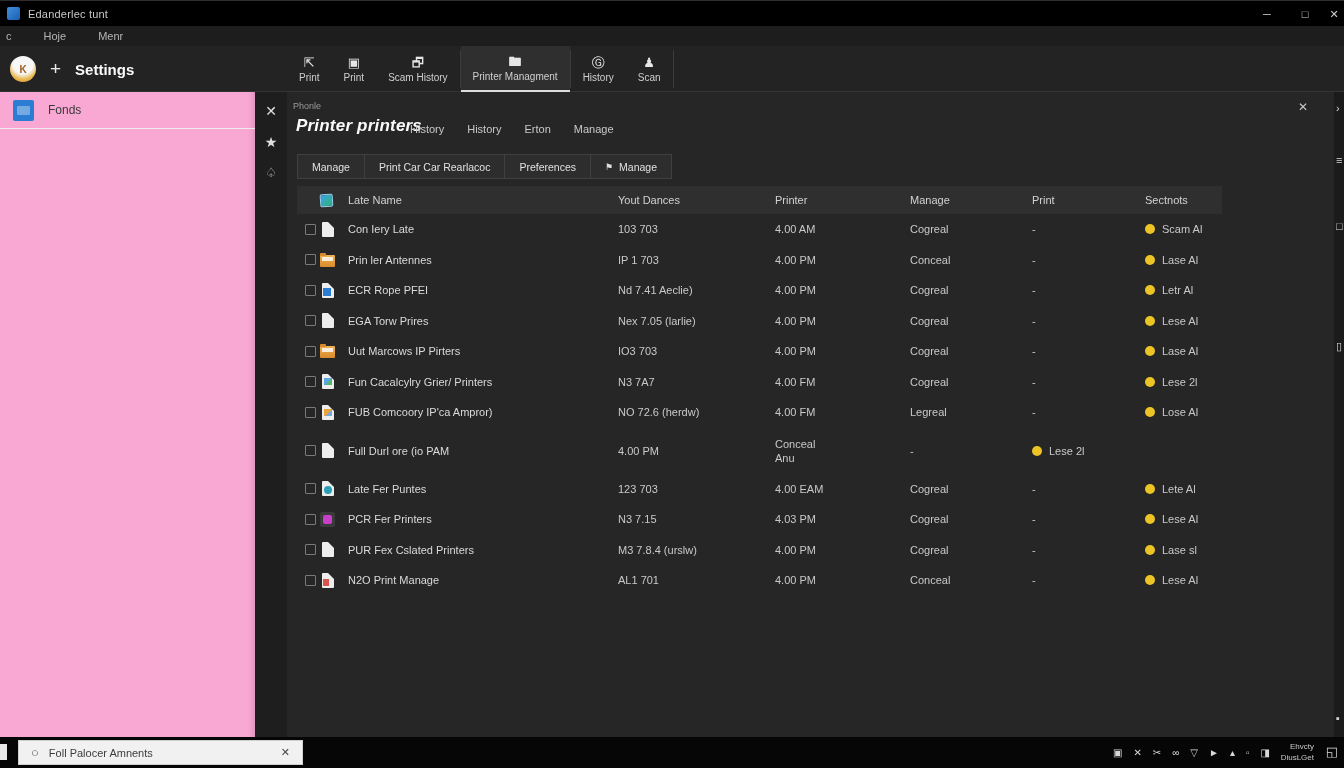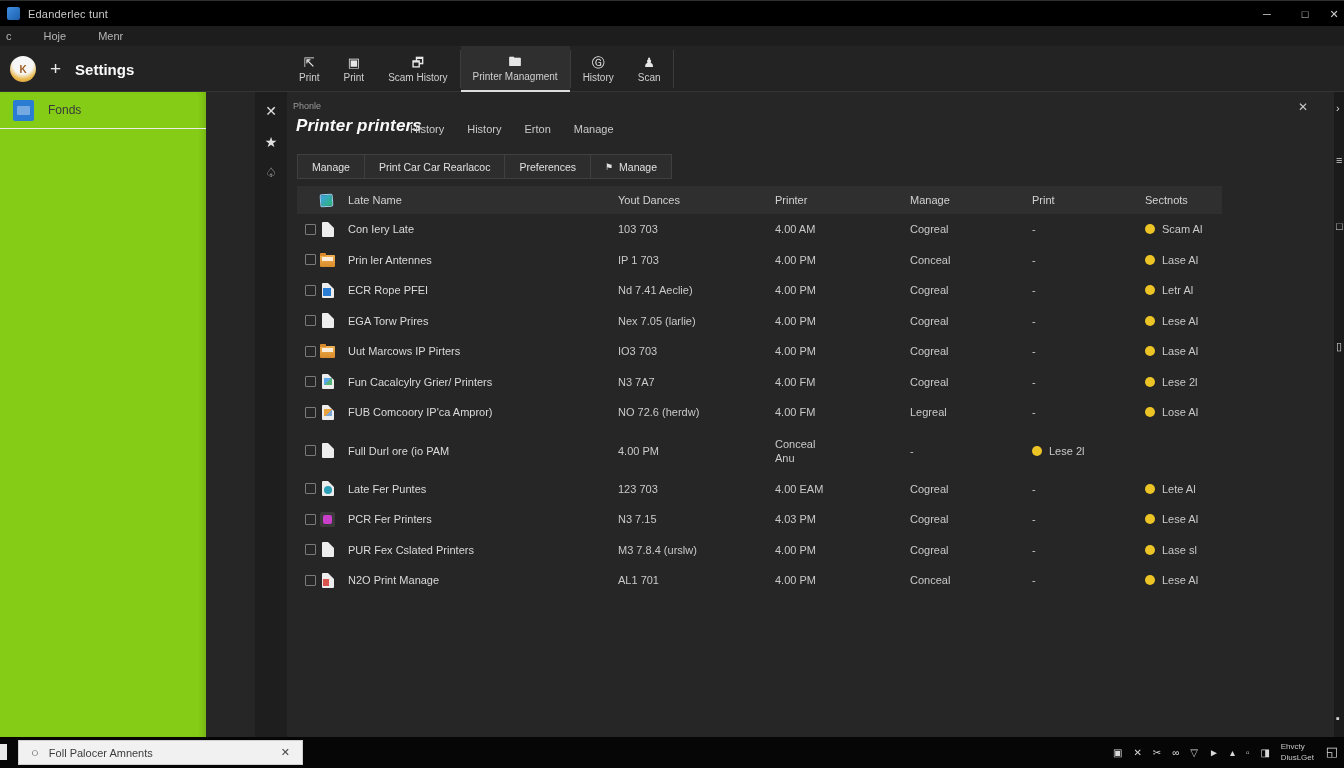--- a/index.html
+++ b/index.html
@@ -26,21 +26,21 @@
 
   
   .toolbar { position:absolute; left:287px; top:0; height:46px; display:flex; }
   .tab { display:flex; flex-direction:column; align-items:center; justify-content:center; gap:3px; height:46px; padding:0 12px; color:#d8d8d8; }
   .tab .tico { font-size:13px; line-height:13px; color:#e6e6e6; }
   .tab .tlabel { font-size:10px; color:#cfcfcf; white-space:nowrap; }
   .tab.active { background:#2f2f2f; border-bottom:2px solid #dddddd; }
   .tsep { width:1px; height:38px; margin-top:4px; background:#3c3c3c; }
 
   
-  .sidebar { position:absolute; left:0; top:92px; width:206px; height:645px; background:#84cc16; box-shadow:inset -6px 0 6px -4px rgba(0,0,0,.15); }
+  .sidebar { position:absolute; left:0; top:92px; width:255px; height:645px; background:#f9a8d4; box-shadow:inset -6px 0 6px -4px rgba(0,0,0,.15); }
   .side-item { height:37px; display:flex; align-items:center; border-bottom:1px solid #ececec; }
   .side-ico { width:21px; height:21px; margin:0 14px 0 13px; border-radius:2px; background:#2b7cd3; position:relative; }
   .side-ico::after { content:''; position:absolute; left:4px; top:6px; width:13px; height:9px; background:rgba(255,255,255,.35); border-radius:1px; }
   .side-label { font-size:12px; color:#3a3a3a; }
 
   
   .strip { position:absolute; left:255px; top:92px; width:32px; height:645px; background:#1e1e1e; display:flex; flex-direction:column; align-items:center; padding-top:12px; gap:17px; }
   .strip .sico { color:#e0e0e0; font-size:14px; line-height:14px; }
   .strip .sico.dim { color:#bdbdbd; font-size:13px; }
 
@@ -90,21 +90,21 @@
 
   
   .taskbar { position:absolute; left:0; top:737px; width:1344px; height:31px; background:#060606; }
   .tb-edge { position:absolute; left:0; top:7px; width:7px; height:16px; background:#e8e8e8; }
   .searchbox { position:absolute; left:18px; top:3px; width:285px; height:25px; background:#f1f1f1; display:flex; align-items:center; border:1px solid #cfcfcf; }
   .search-circle { font-size:13px; color:#4a4a4a; margin:0 10px 0 12px; }
   .search-text { font-size:11px; color:#3c3c3c; flex:1; }
   .search-x { font-size:11px; color:#444444; margin-right:12px; }
   .tray { position:absolute; right:74px; top:0; height:31px; display:flex; align-items:center; gap:11px; }
   .tray .tico { font-size:10px; color:#d8d8d8; }
-  .tray-clock { position:absolute; right:30px; top:4px; }
+  .tray-clock { position:absolute; right:30px; top:4px; text-align:right; }
   .tray-clock div { font-size:8px; color:#c9c9c9; line-height:11px; }
   .tray-corner { position:absolute; right:6px; top:7px; font-size:13px; color:#d8d8d8; }
 </style>
 </head>
 <body>
 
 <div class="stage">
 
   <div class="titlebar">
     <div class="appicon"></div>

